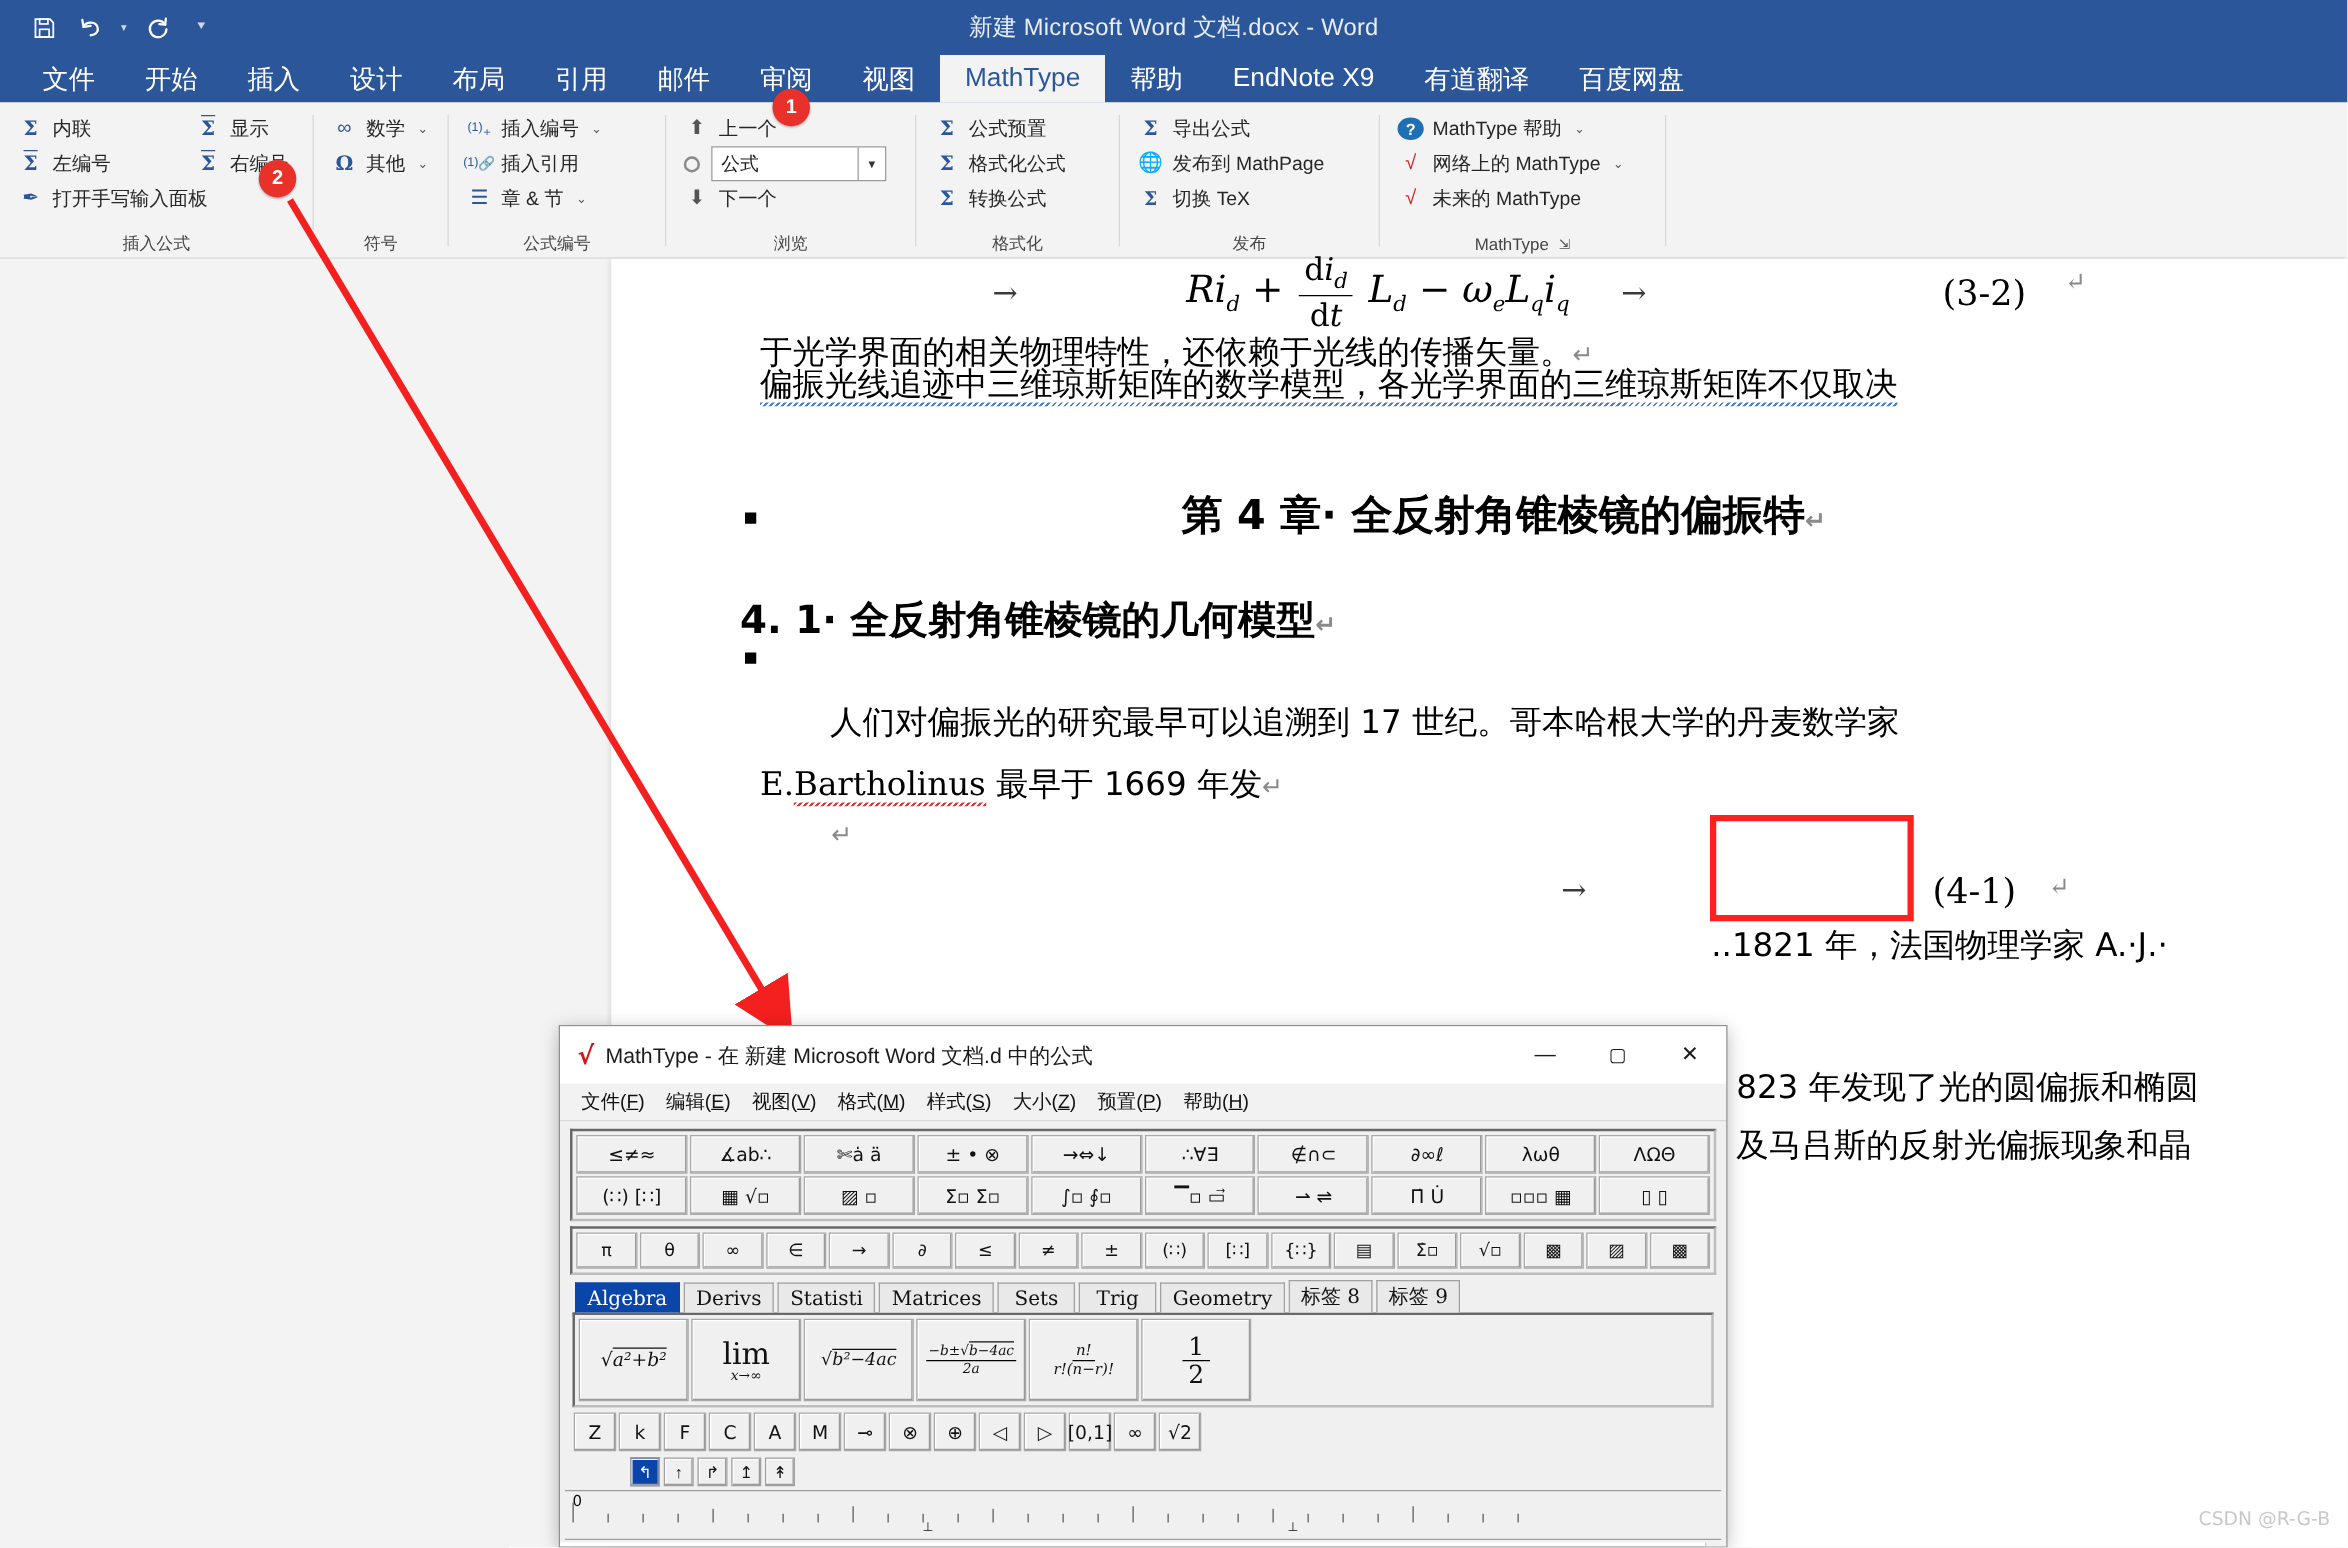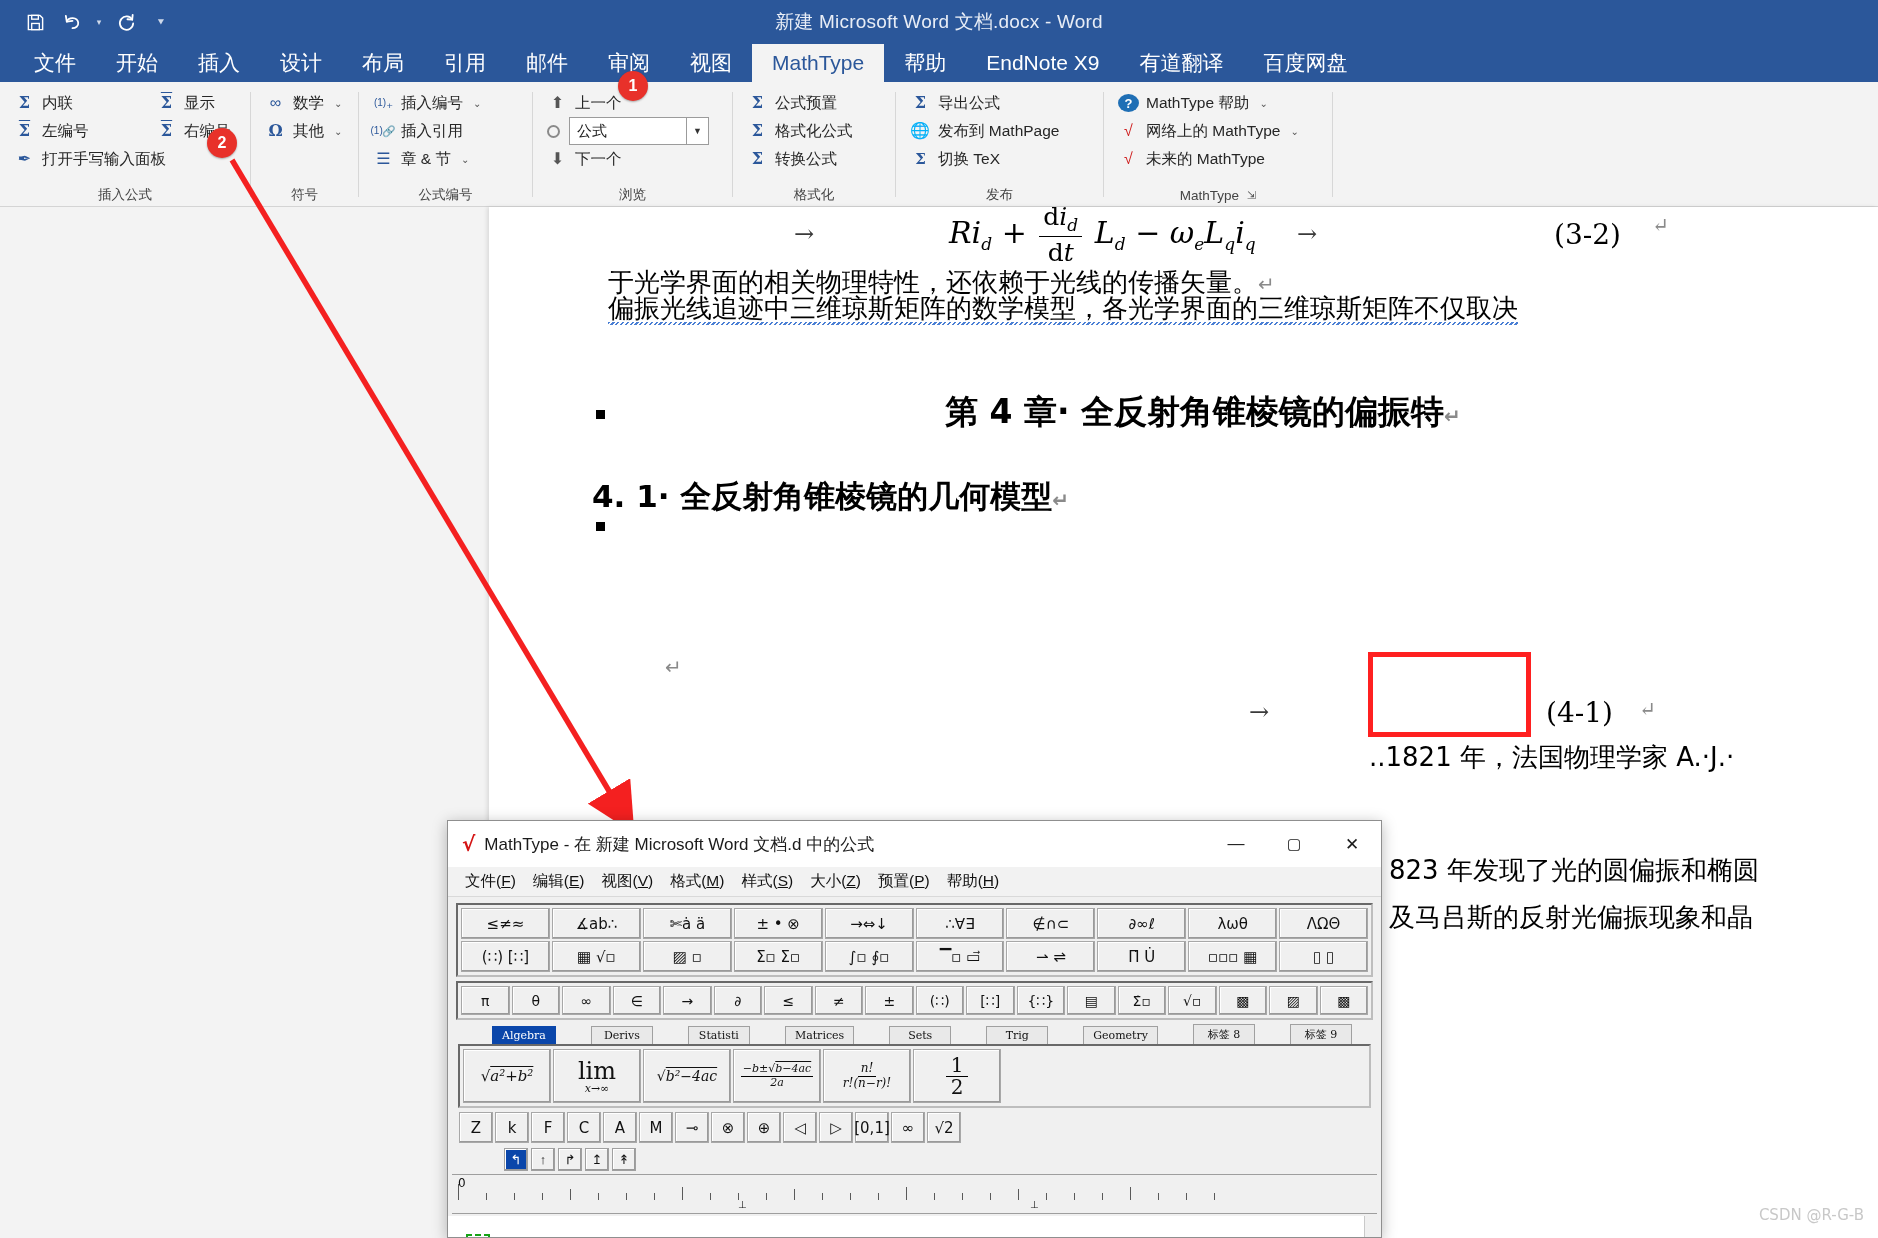--- a/index.html
+++ b/index.html
@@ -171,28 +171,28 @@
   .pal-cell {
     flex: 1; height: 31px; border: 1px solid #a8a8a8; background: #f0f0f0;
     margin: 1px; display: flex; align-items: center; justify-content: center;
     font-family: "DejaVu Sans", sans-serif; font-size: 15px; color: #111;
     box-shadow: inset -1px -1px 0 #9a9a9a, inset 1px 1px 0 #ffffff;
   }
   .small-row .pal-cell { height: 29px; font-size: 14px; }
 
   .mt-tabs { display: flex; margin: 4px 10px 0 12px; gap: 3px; align-items: flex-end; }
   .mt-tab {
-    font-family: "DejaVu Serif", serif; font-size: 11px; color: #111;
+    font-family: "DejaVu Serif", serif; font-size: 16px; color: #111;
     border: 1px solid #a0a0a0; border-bottom: none; background: #e9e9e9;
-    padding: 2px 9px 2px 9px; min-width: 62px; text-align: center; white-space: nowrap; margin-left: 32px;
+    padding: 2px 9px 2px 9px; min-width: 62px; text-align: center; white-space: nowrap;
   }
   .mt-tab.sel { background: #0a46aa; color: #fff; border-color: #0a46aa; }
   .mt-tmpl {
     margin: 0 10px 0 10px; border: 2px solid #bdbdbd; border-style: inset; background: #f0f0f0;
-    display: flex; padding: 2px; height: 64px;
+    display: flex; padding: 2px; height: 76px;
   }
   .tmpl-cell {
     width: 88px; border: 1px solid #a8a8a8; background: #f0f0f0; margin: 1px;
     display: flex; align-items: center; justify-content: center;
     font-family: "DejaVu Serif", serif; font-size: 15px; color: #111;
     box-shadow: inset -1px -1px 0 #9a9a9a, inset 1px 1px 0 #ffffff;
   }
   .tmpl-blank { flex: 1; background: #f0f0f0; border: none; box-shadow: none; }
 
   .mt-lastrow { margin: 3px 10px 0 10px; display: flex; }
@@ -509,20 +509,28 @@
       <div class="sq-bullet" style="left:107px;top:203px;"></div>
       <div class="doc-cn" style="position:absolute;left:119px;top:188px;width:1190px;text-align:center;font-weight:bold;font-size:33px;">
         <span>第 4 章· 全反射角锥棱镜的偏振特</span><span class="pilcrow">↵</span>
       </div>
 
       <div class="sq-bullet" style="left:107px;top:315px;"></div>
       <div class="doc-cn" style="position:absolute;left:103px;top:274px;font-weight:bold;font-size:31px;">
         <span>4. 1· 全反射角锥棱镜的几何模型</span><span class="pilcrow">↵</span>
       </div>
 
+      <div class="doc-cn" style="position:absolute;left:119px;top:358px;width:1190px;">
+        <div style="margin-bottom:24px;padding-left:56px;">
+          <span>人们对偏振光的研究最早可以追溯到 17 世纪。哥本哈根大学的丹麦数学家</span>
+        </div>
+        <div>
+          <span class="doc-serif">E.</span><span class="doc-serif squiggle-red">Bartholinus</span><span> 最早于 1669 年发</span><span class="pilcrow">↵</span>
+        </div>
+      </div>
 
       <div class="pilcrow" style="position:absolute;left:176px;top:448px;">↵</div>
 
       <div class="eq-row" style="top:480px;height:50px;">
         <span class="arrowg" style="position:absolute;left:760px;">→</span>
         <span class="doc-serif" style="position:absolute;left:1057px;font-size:28px;">(4-1)</span>
         <span class="pilcrow" style="position:absolute;left:1150px;top:10px;">↵</span>
       </div>
 
       <div class="doc-cn" style="position:absolute;left:0px;top:537px;width:1389px;">

